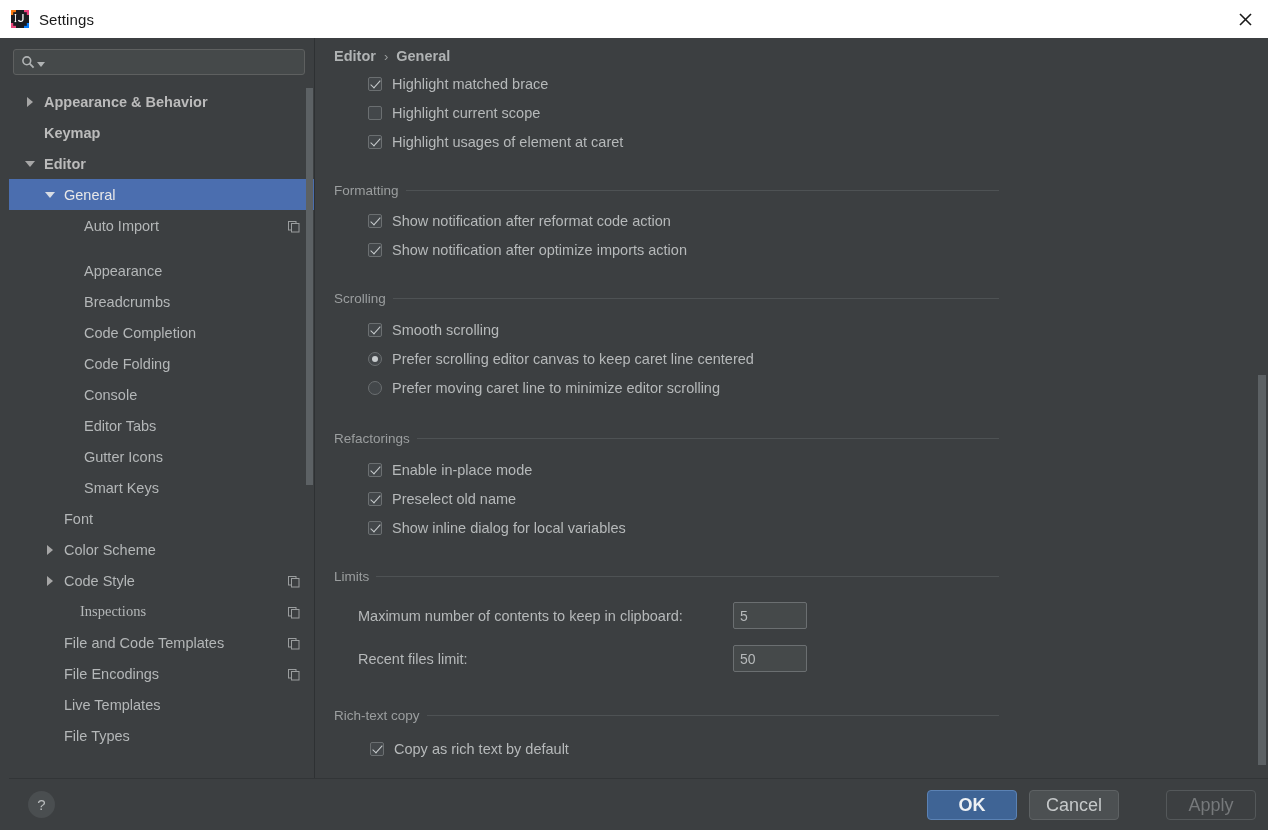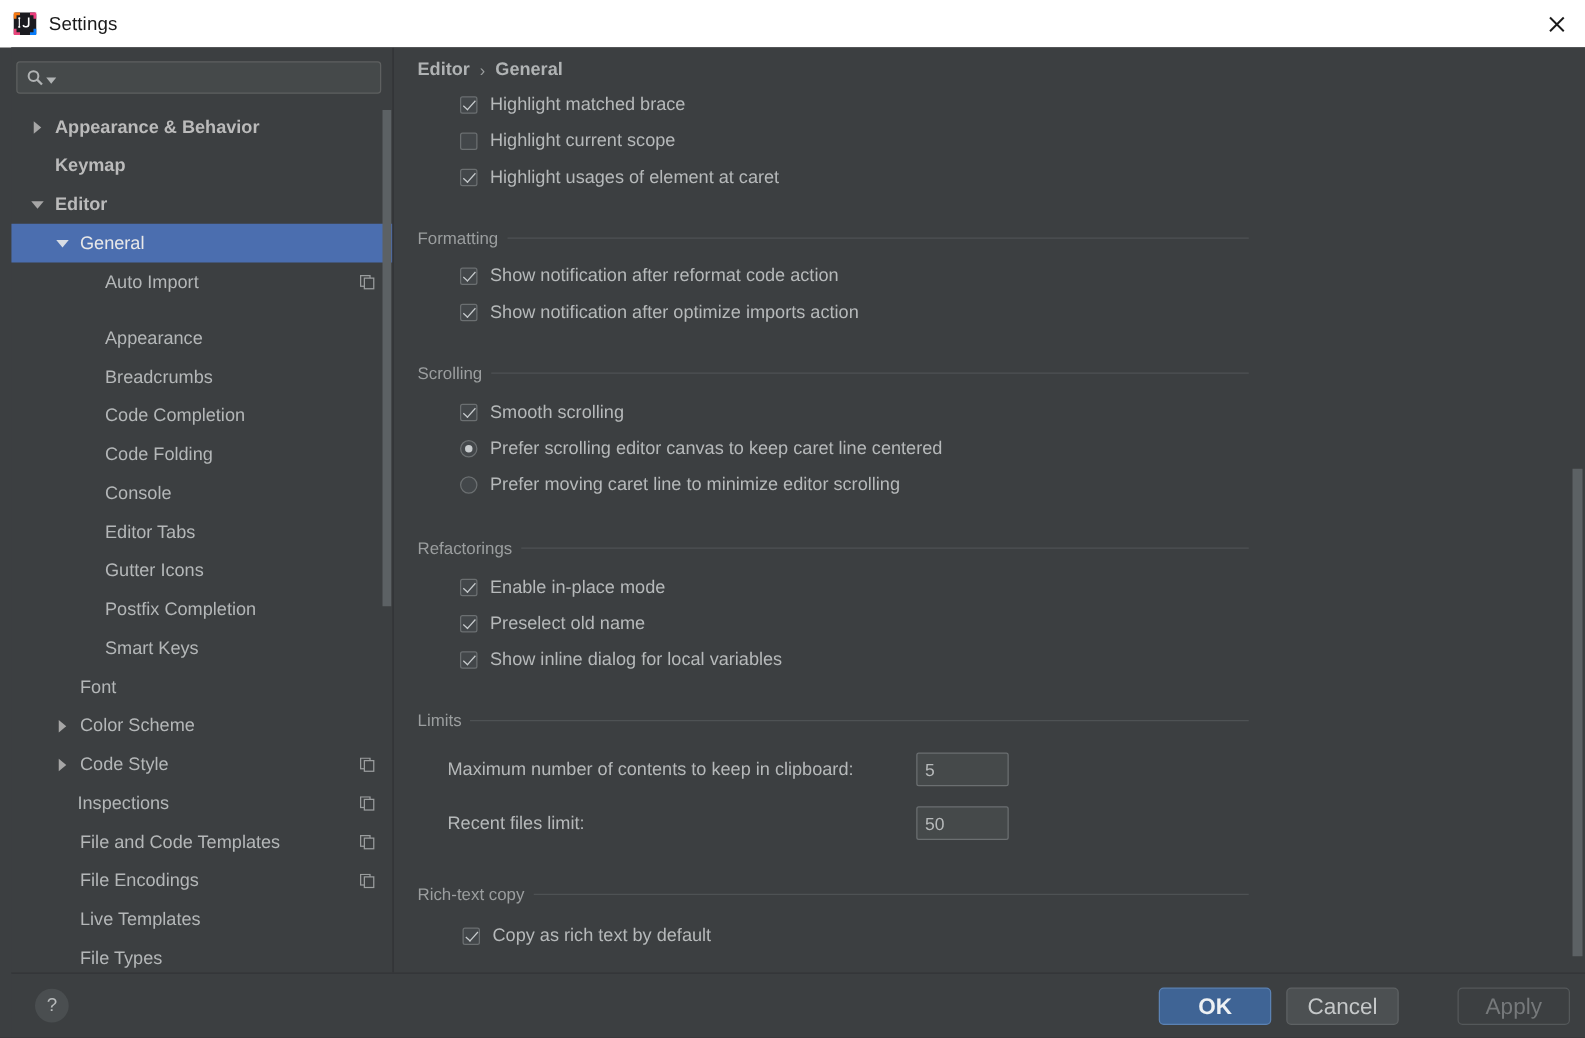--- a/index.html
+++ b/index.html
@@ -293,24 +293,20 @@
             <div class="tree-row" style="padding-left: 53px;">
               <span class="tw"></span>
               <span class="tree-label" style="margin-left: 7px;">Editor Tabs</span>
             </div>
             <div class="tree-row" style="padding-left: 53px;">
               <span class="tw"></span>
               <span class="tree-label" style="margin-left: 7px;">Gutter Icons</span>
             </div>
             <div class="tree-row" style="padding-left: 53px;">
               <span class="tw"></span>
-              <span class="tree-label" style="margin-left: 7px;">Postfix Completion</span>
-            </div>
-            <div class="tree-row" style="padding-left: 53px;">
-              <span class="tw"></span>
               <span class="tree-label" style="margin-left: 7px;">Smart Keys</span>
             </div>
             <div class="tree-row" style="padding-left: 33px;">
               <span class="tw"></span>
               <span class="tree-label" style="margin-left: 7px;">Font</span>
             </div>
             <div class="tree-row" style="padding-left: 33px;">
               <span class="tw">
                 <span class="arrow-r"></span>
               </span>
@@ -321,21 +317,21 @@
                 <span class="arrow-r"></span>
               </span>
               <span class="tree-label" style="margin-left: 7px;">Code Style</span>
               <span class="copy-icon"><svg width="12" height="12" viewBox="0 0 12 12">
                   <rect x="0.5" y="0.5" width="7.5" height="8.5" fill="none" stroke="#9a9d9e"></rect>
                   <rect x="3.5" y="2.5" width="7.5" height="8.5" fill="#3c3f41" stroke="#9a9d9e"></rect>
                 </svg></span>
             </div>
             <div class="tree-row" style="padding-left: 33px;">
               <span class="tw"></span>
-              <span class="tree-label" style="margin-left: 5px;">Inspections</span>
+              <span class="tree-label" style="margin-left: 23px; font-family: Liberation Serif, serif;">Inspections</span>
               <span class="copy-icon"><svg width="12" height="12" viewBox="0 0 12 12">
                   <rect x="0.5" y="0.5" width="7.5" height="8.5" fill="none" stroke="#9a9d9e"></rect>
                   <rect x="3.5" y="2.5" width="7.5" height="8.5" fill="#3c3f41" stroke="#9a9d9e"></rect>
                 </svg></span>
             </div>
             <div class="tree-row" style="padding-left: 33px;">
               <span class="tw"></span>
               <span class="tree-label" style="margin-left: 7px;">File and Code Templates</span>
               <span class="copy-icon"><svg width="12" height="12" viewBox="0 0 12 12">
                   <rect x="0.5" y="0.5" width="7.5" height="8.5" fill="none" stroke="#9a9d9e"></rect>

